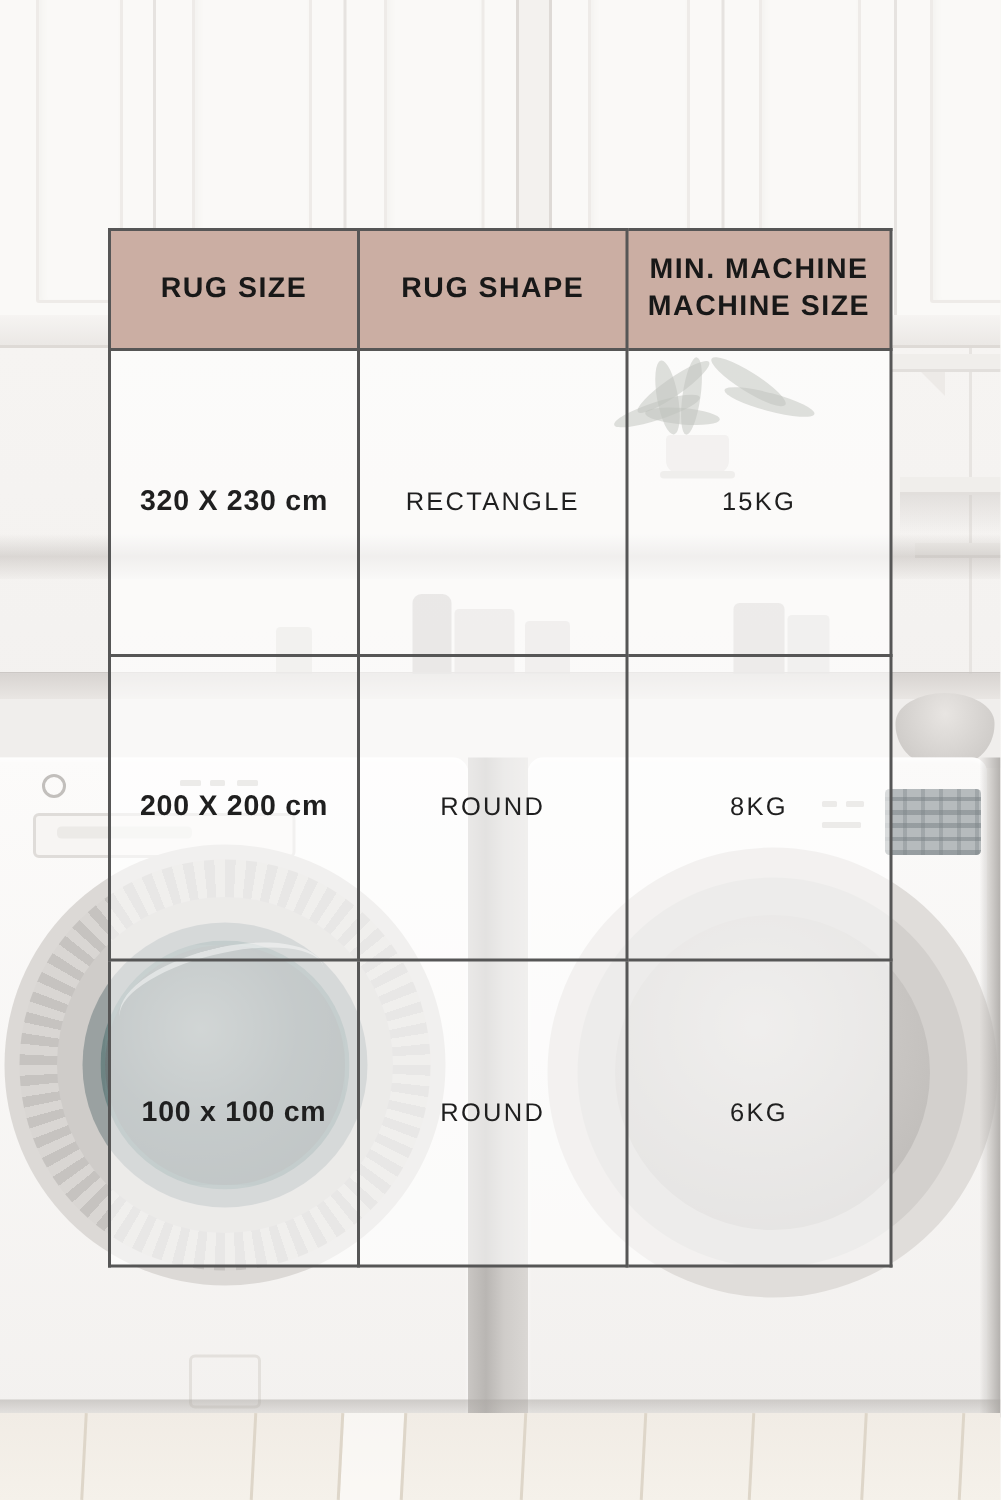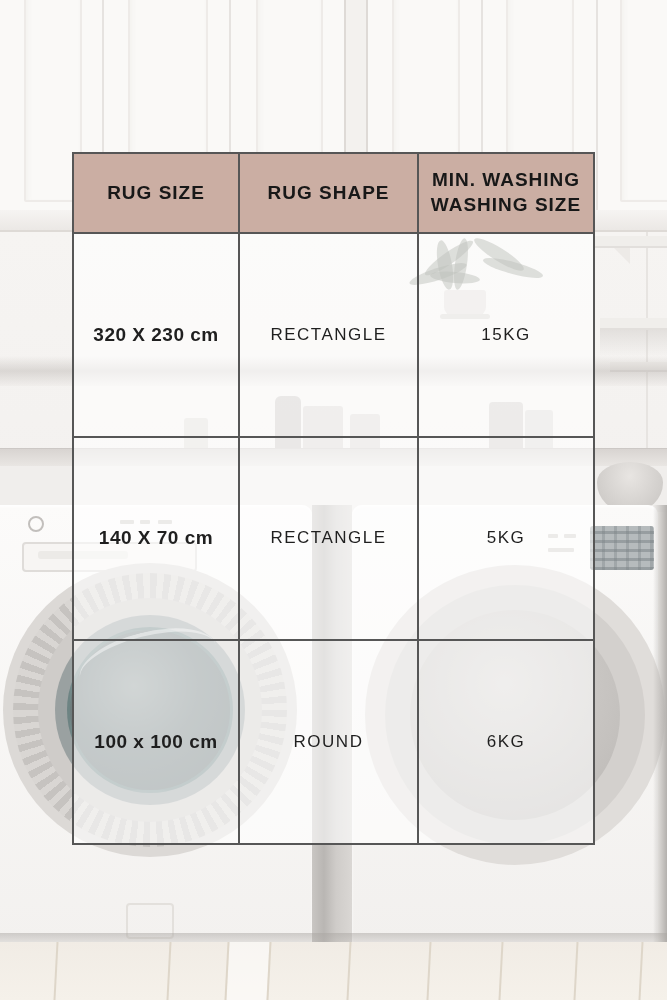--- a/index.html
+++ b/index.html
@@ -158,39 +158,39 @@
   <table class="rug-table">
     <colgroup>
       <col class="col-size">
         <col class="col-shape">
         <col class="col-machine">
     </colgroup>
     <thead>
       <tr>
         <th>RUG SIZE</th>
         <th>RUG SHAPE</th>
-        <th>MIN. WASHING WASHING SIZE</th>
+        <th>MIN. MACHINE MACHINE SIZE</th>
       </tr>
     </thead>
     <tbody>
     <tr>
       <td class="c-size">320 X 230 cm</td>
       <td class="c-shape">RECTANGLE</td>
       <td class="c-machine">15KG</td>
     </tr>
 
 
 
 
+
     <tr>
-      <td class="c-size">140 X 70 cm</td>
-      <td class="c-shape">RECTANGLE</td>
-      <td class="c-machine">5KG</td>
+      <td class="c-size">200 X 200 cm</td>
+      <td class="c-shape">ROUND</td>
+      <td class="c-machine">8KG</td>
     </tr>
-
 
 
     <tr>
       <td class="c-size">100 x 100 cm</td>
       <td class="c-shape">ROUND</td>
       <td class="c-machine">6KG</td>
     </tr>
   </tbody>
   </table>
 

